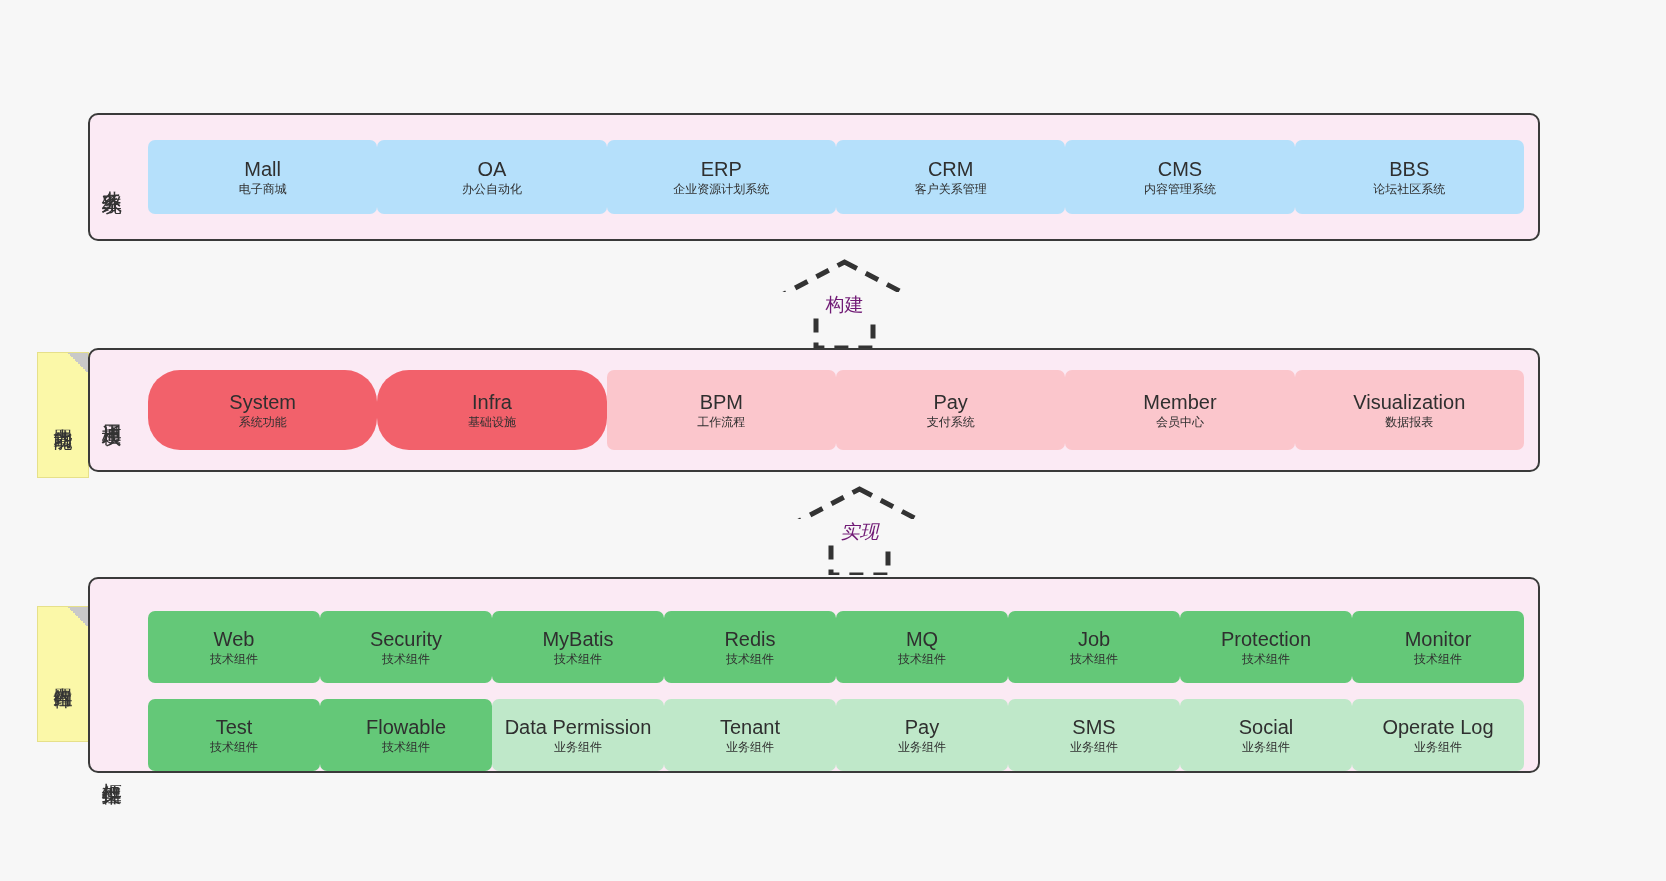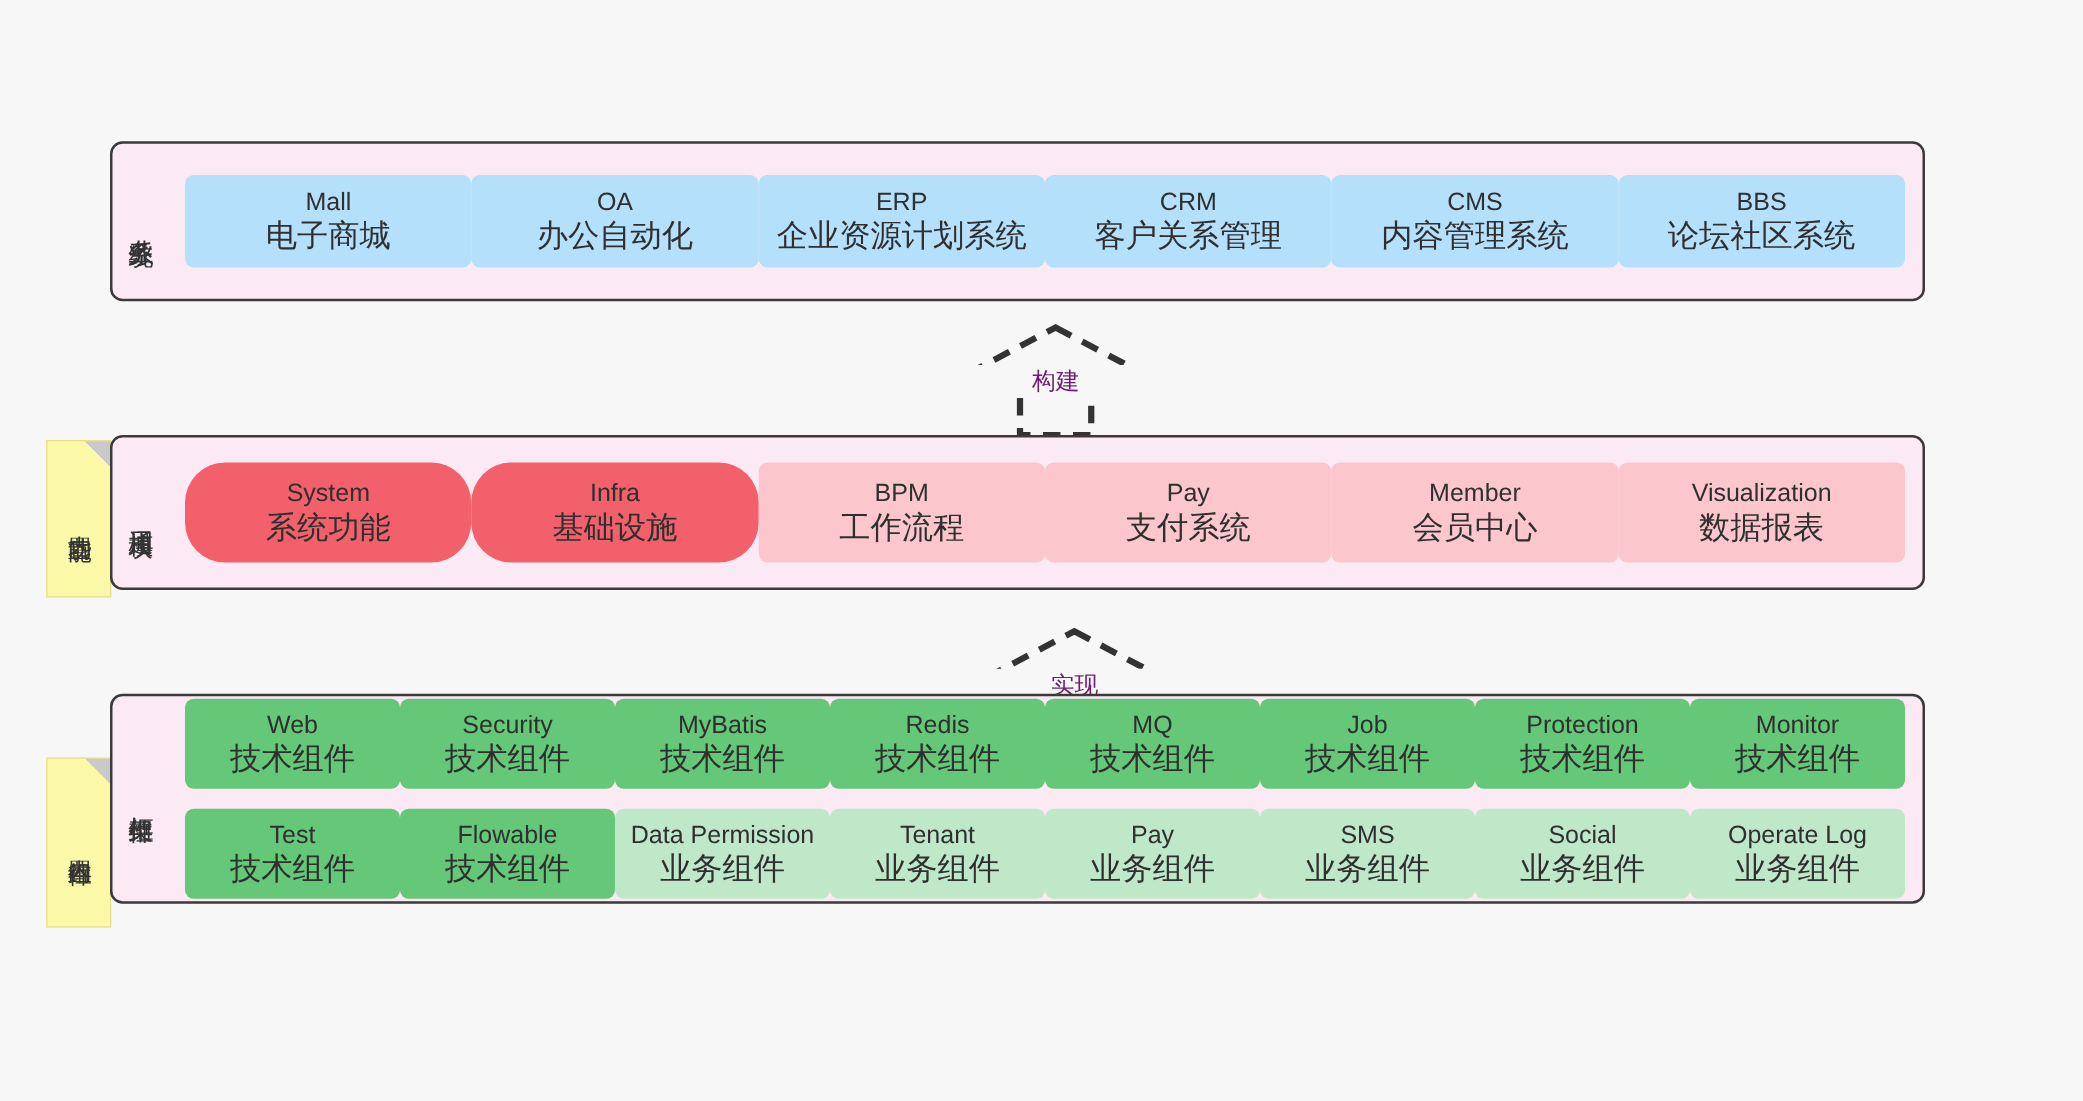--- a/index.html
+++ b/index.html
@@ -57,32 +57,32 @@
     display: flex;
     flex-direction: column;
     align-items: center;
     justify-content: center;
     text-align: center;
     line-height: 1.22;
     padding: 6px 4px;
     color: #2f2f2f;
   }
   .card .title { font-size: 20px; }
-  .card .subtitle { font-size: 25px; }
+  .card .subtitle { font-size: 12px; }
 
   .c-blue   { background: #b5e0fb; }
   .c-red    { background: #f2616b; border-radius: 32px; }
   .c-pink   { background: #fbc6cc; }
   .c-green  { background: #64c878; }
   .c-lgreen { background: #bfe8c9; }
 
   
   #layer-business { left: 88px; top: 113px; width: 1452px; height: 128px; }
   #layer-modules  { left: 88px; top: 348px; width: 1452px; height: 124px; }
-  #layer-framework{ left: 88px; top: 555px; width: 1452px; height: 168px; }
+  #layer-framework{ left: 88px; top: 577px; width: 1452px; height: 196px; align-items: flex-end; }
 
   #layer-business .card   { height: 74px; }
   #layer-modules  .card   { height: 80px; }
   #layer-framework .card  { height: 72px; }
 
   
   .note {
     position: absolute;
     width: 52px;
     background: #fbf8a8;
@@ -115,21 +115,21 @@
     position: absolute;
     left: 0; right: 0;
     text-align: center;
     font-size: 19px;
     color: #701a75;
     background: #f7f7f7;
     padding: 0 2px;
   }
   #arrow-build { left: 757px; top: 258px; width: 175px; height: 90px; }
   #arrow-build .arrow-label { top: 34px; }
-  #arrow-impl  { left: 772px; top: 501px; width: 175px; height: 90px; }
+  #arrow-impl  { left: 772px; top: 485px; width: 175px; height: 90px; font-style: italic; }
   #arrow-impl  .arrow-label { top: 34px; }
 </style>
 </head>
 <body>
 
 <div class="canvas">
 
   <div class="layer" id="layer-business">
     <div class="layer-title">业务系统</div>
     <div class="layer-body">

